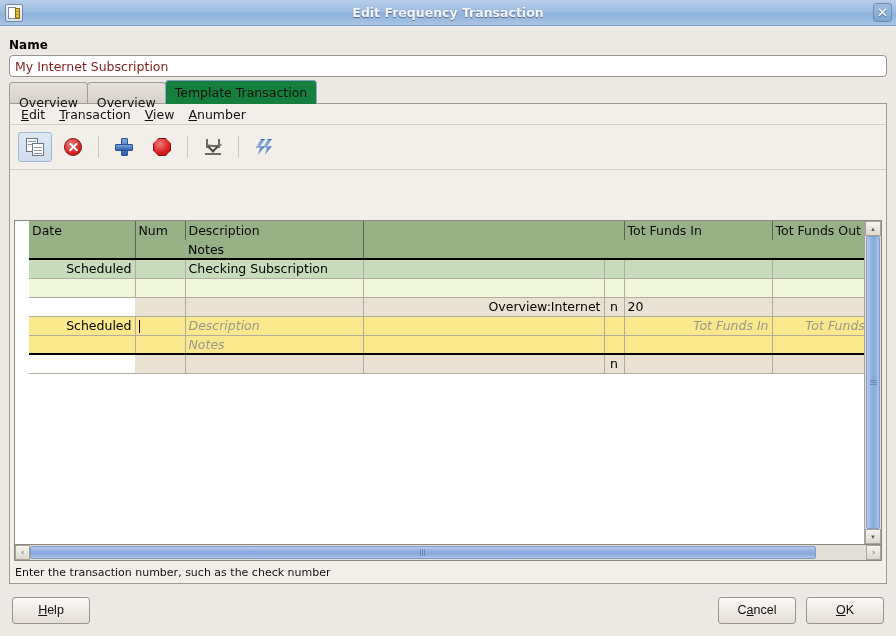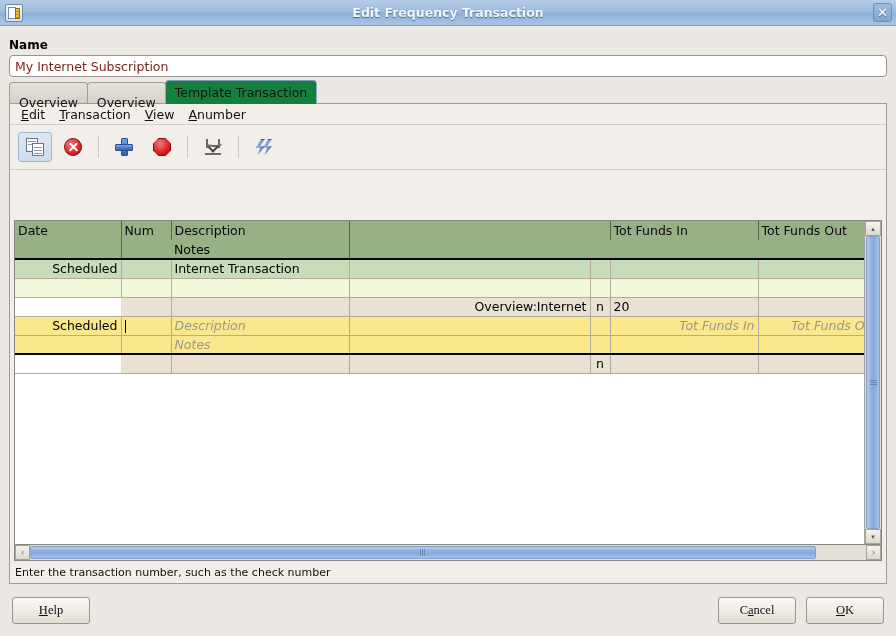--- a/index.html
+++ b/index.html
@@ -204,20 +204,21 @@
     box-sizing: border-box;
   }
   .register-body {
     flex: 1 1 auto;
     display: flex;
     min-height: 0;
     border: 1px solid #8b877f;
     border-bottom: none;
     box-sizing: border-box;
     background: #fff;
+    padding-left: 14px;
   }
   .grid {
     flex: 1 1 auto;
     overflow: hidden;
     position: relative;
     background: #ffffff;
     min-width: 0;
   }
   table.reg {
     border-collapse: collapse;
@@ -390,21 +391,21 @@
     padding: 0 12px;
     box-sizing: border-box;
     background: #ece9e4;
   }
   .btn {
     min-width: 78px;
     height: 27px;
     border: 1px solid #9a968f;
     border-radius: 3px;
     background: linear-gradient(to bottom,#fbfaf8,#e2ddd4);
-    font-family: Liberation Serif, serif;
+    font-family: Liberation Sans, sans-serif;
     font-size: 12.5px;
     color: #111;
     box-sizing: border-box;
     padding: 0 14px;
   }
   .btn u { text-decoration: underline; }
   .spacer { flex: 1 1 auto; }
   .btn + .btn { margin-left: 10px; }
 
   
@@ -612,21 +613,21 @@
                 <td>Notes</td>
                 <td class="nb"></td>
                 <td class="nb"></td>
                 <td class="nb"></td>
                 <td class="nb"></td>
               </tr>
 
               <tr class="r-green">
                 <td class="right">Scheduled</td>
                 <td></td>
-                <td>Internet Transaction</td>
+                <td>Checking Subscription</td>
                 <td></td>
                 <td class="ctr"></td>
                 <td></td>
                 <td></td>
               </tr>
 
               <tr class="r-lgreen">
                 <td class="right"></td>
                 <td></td>
                 <td></td>

